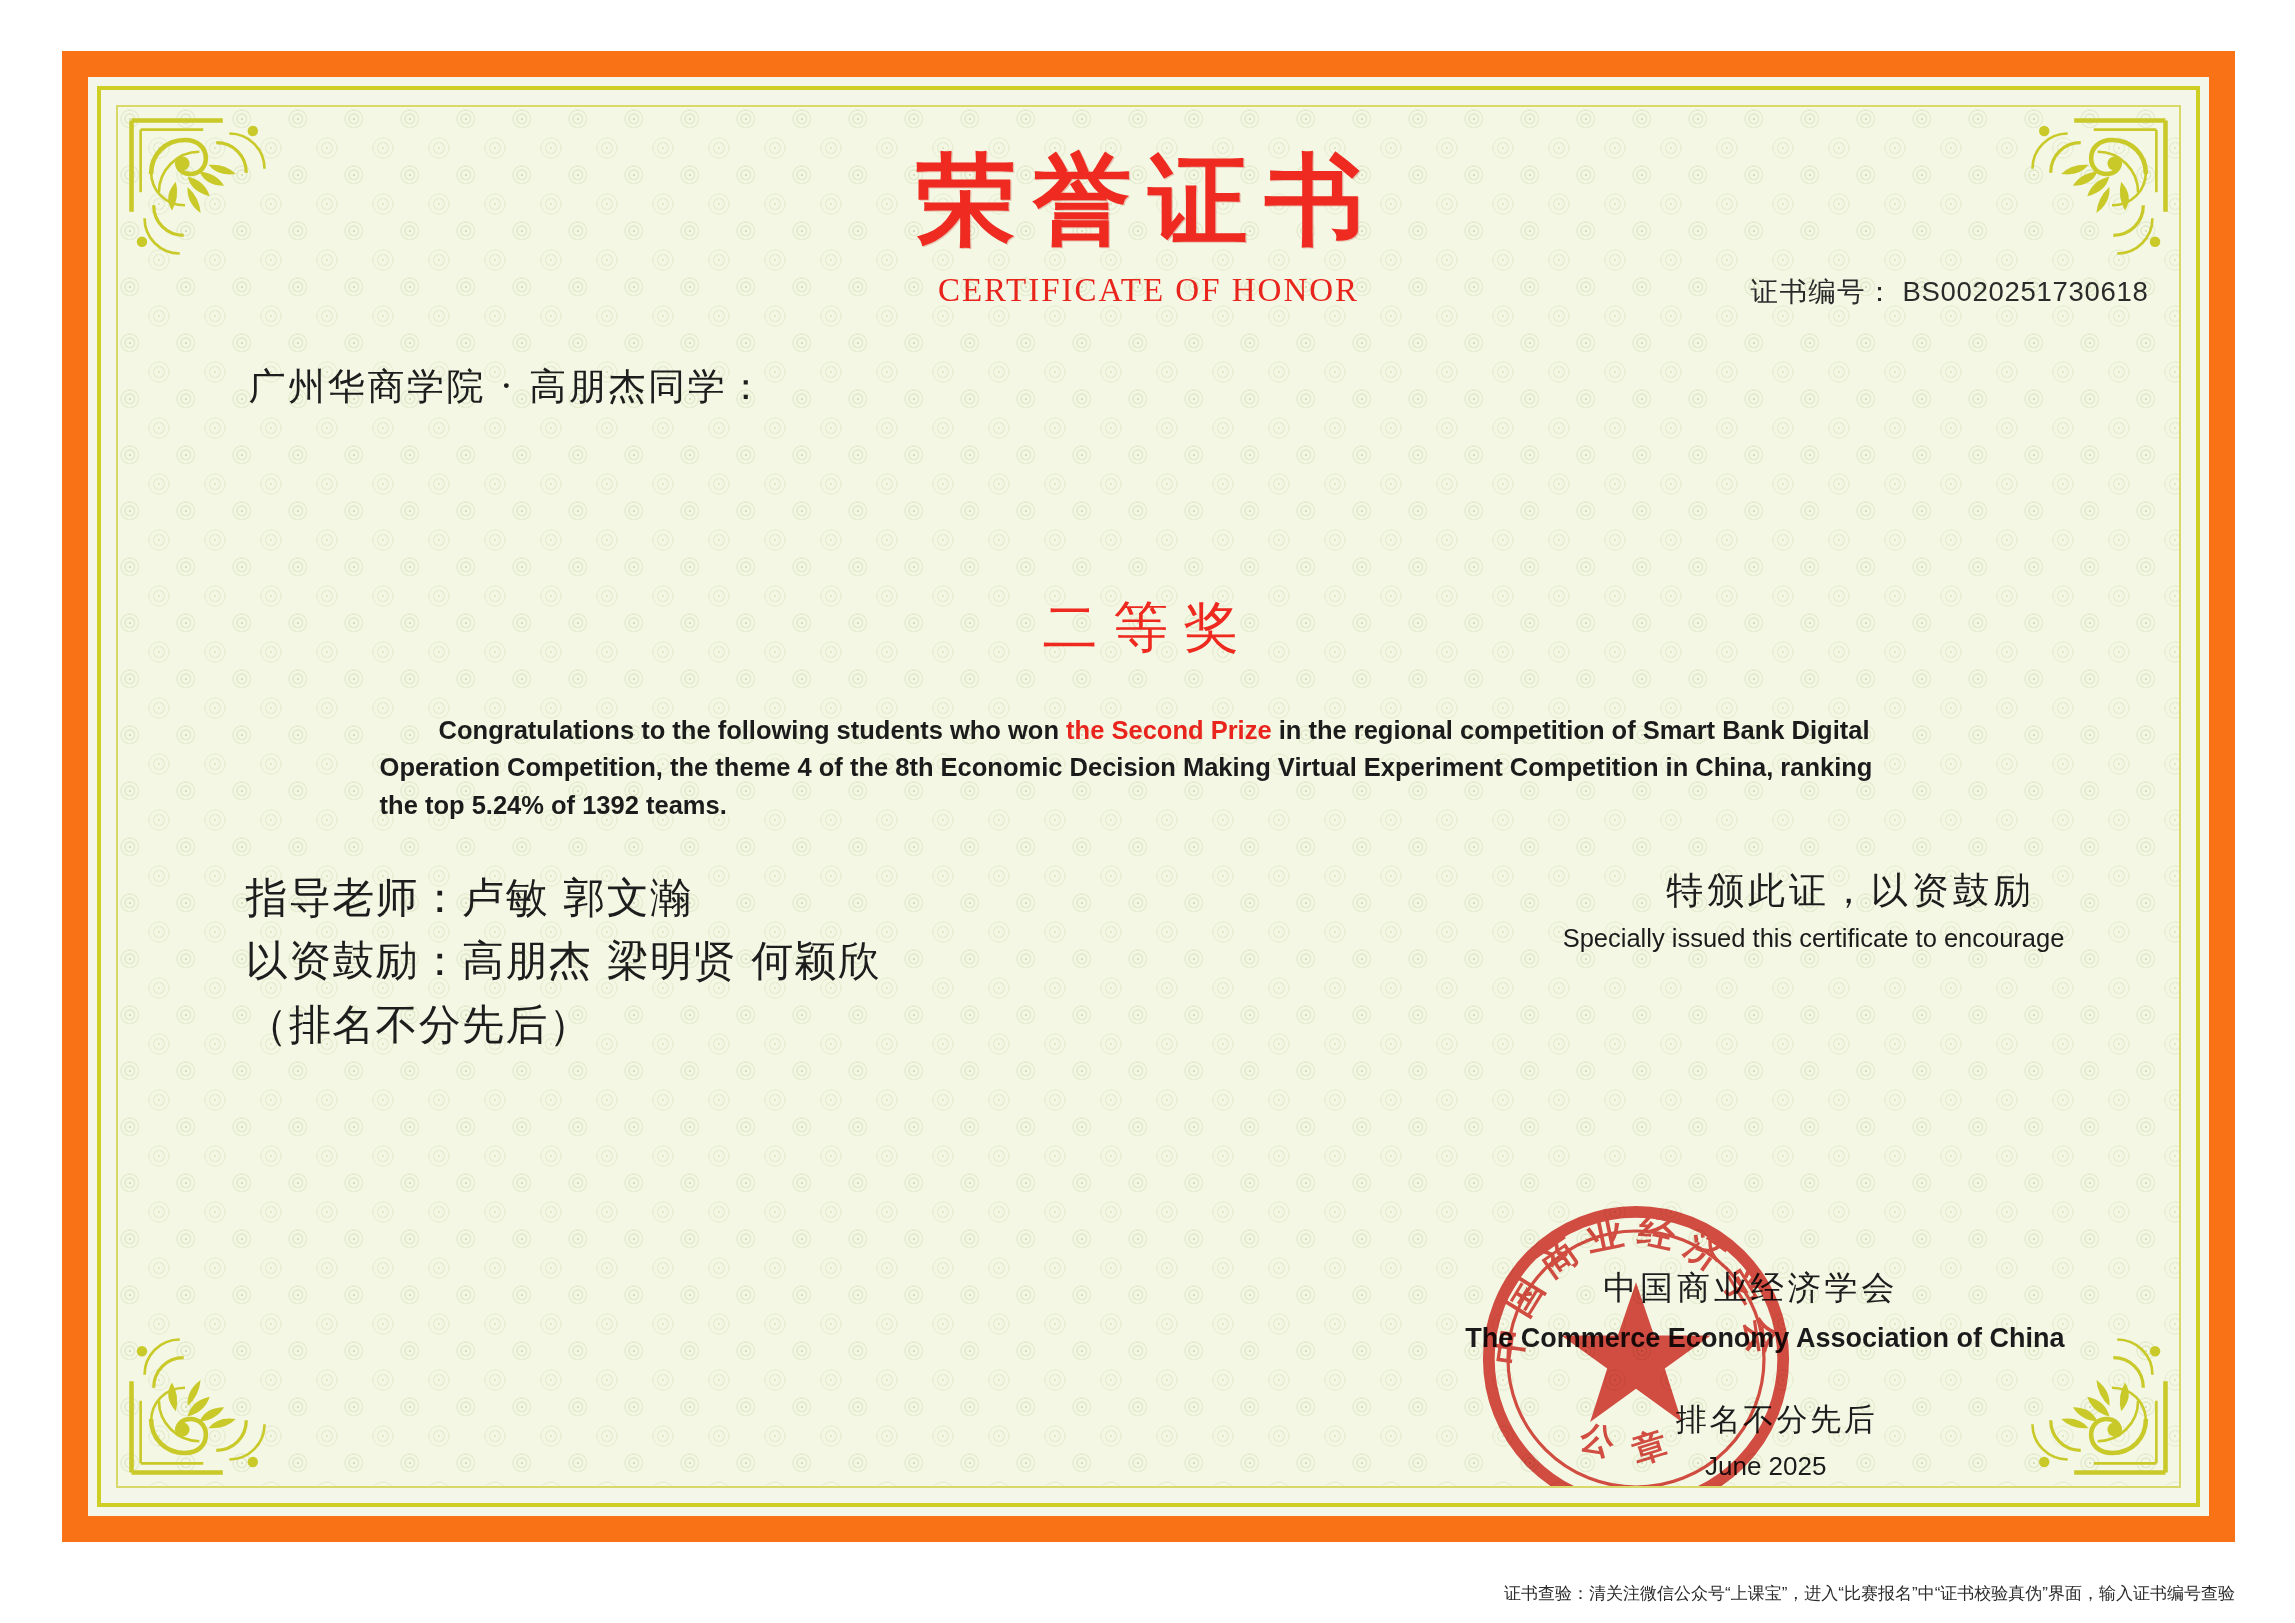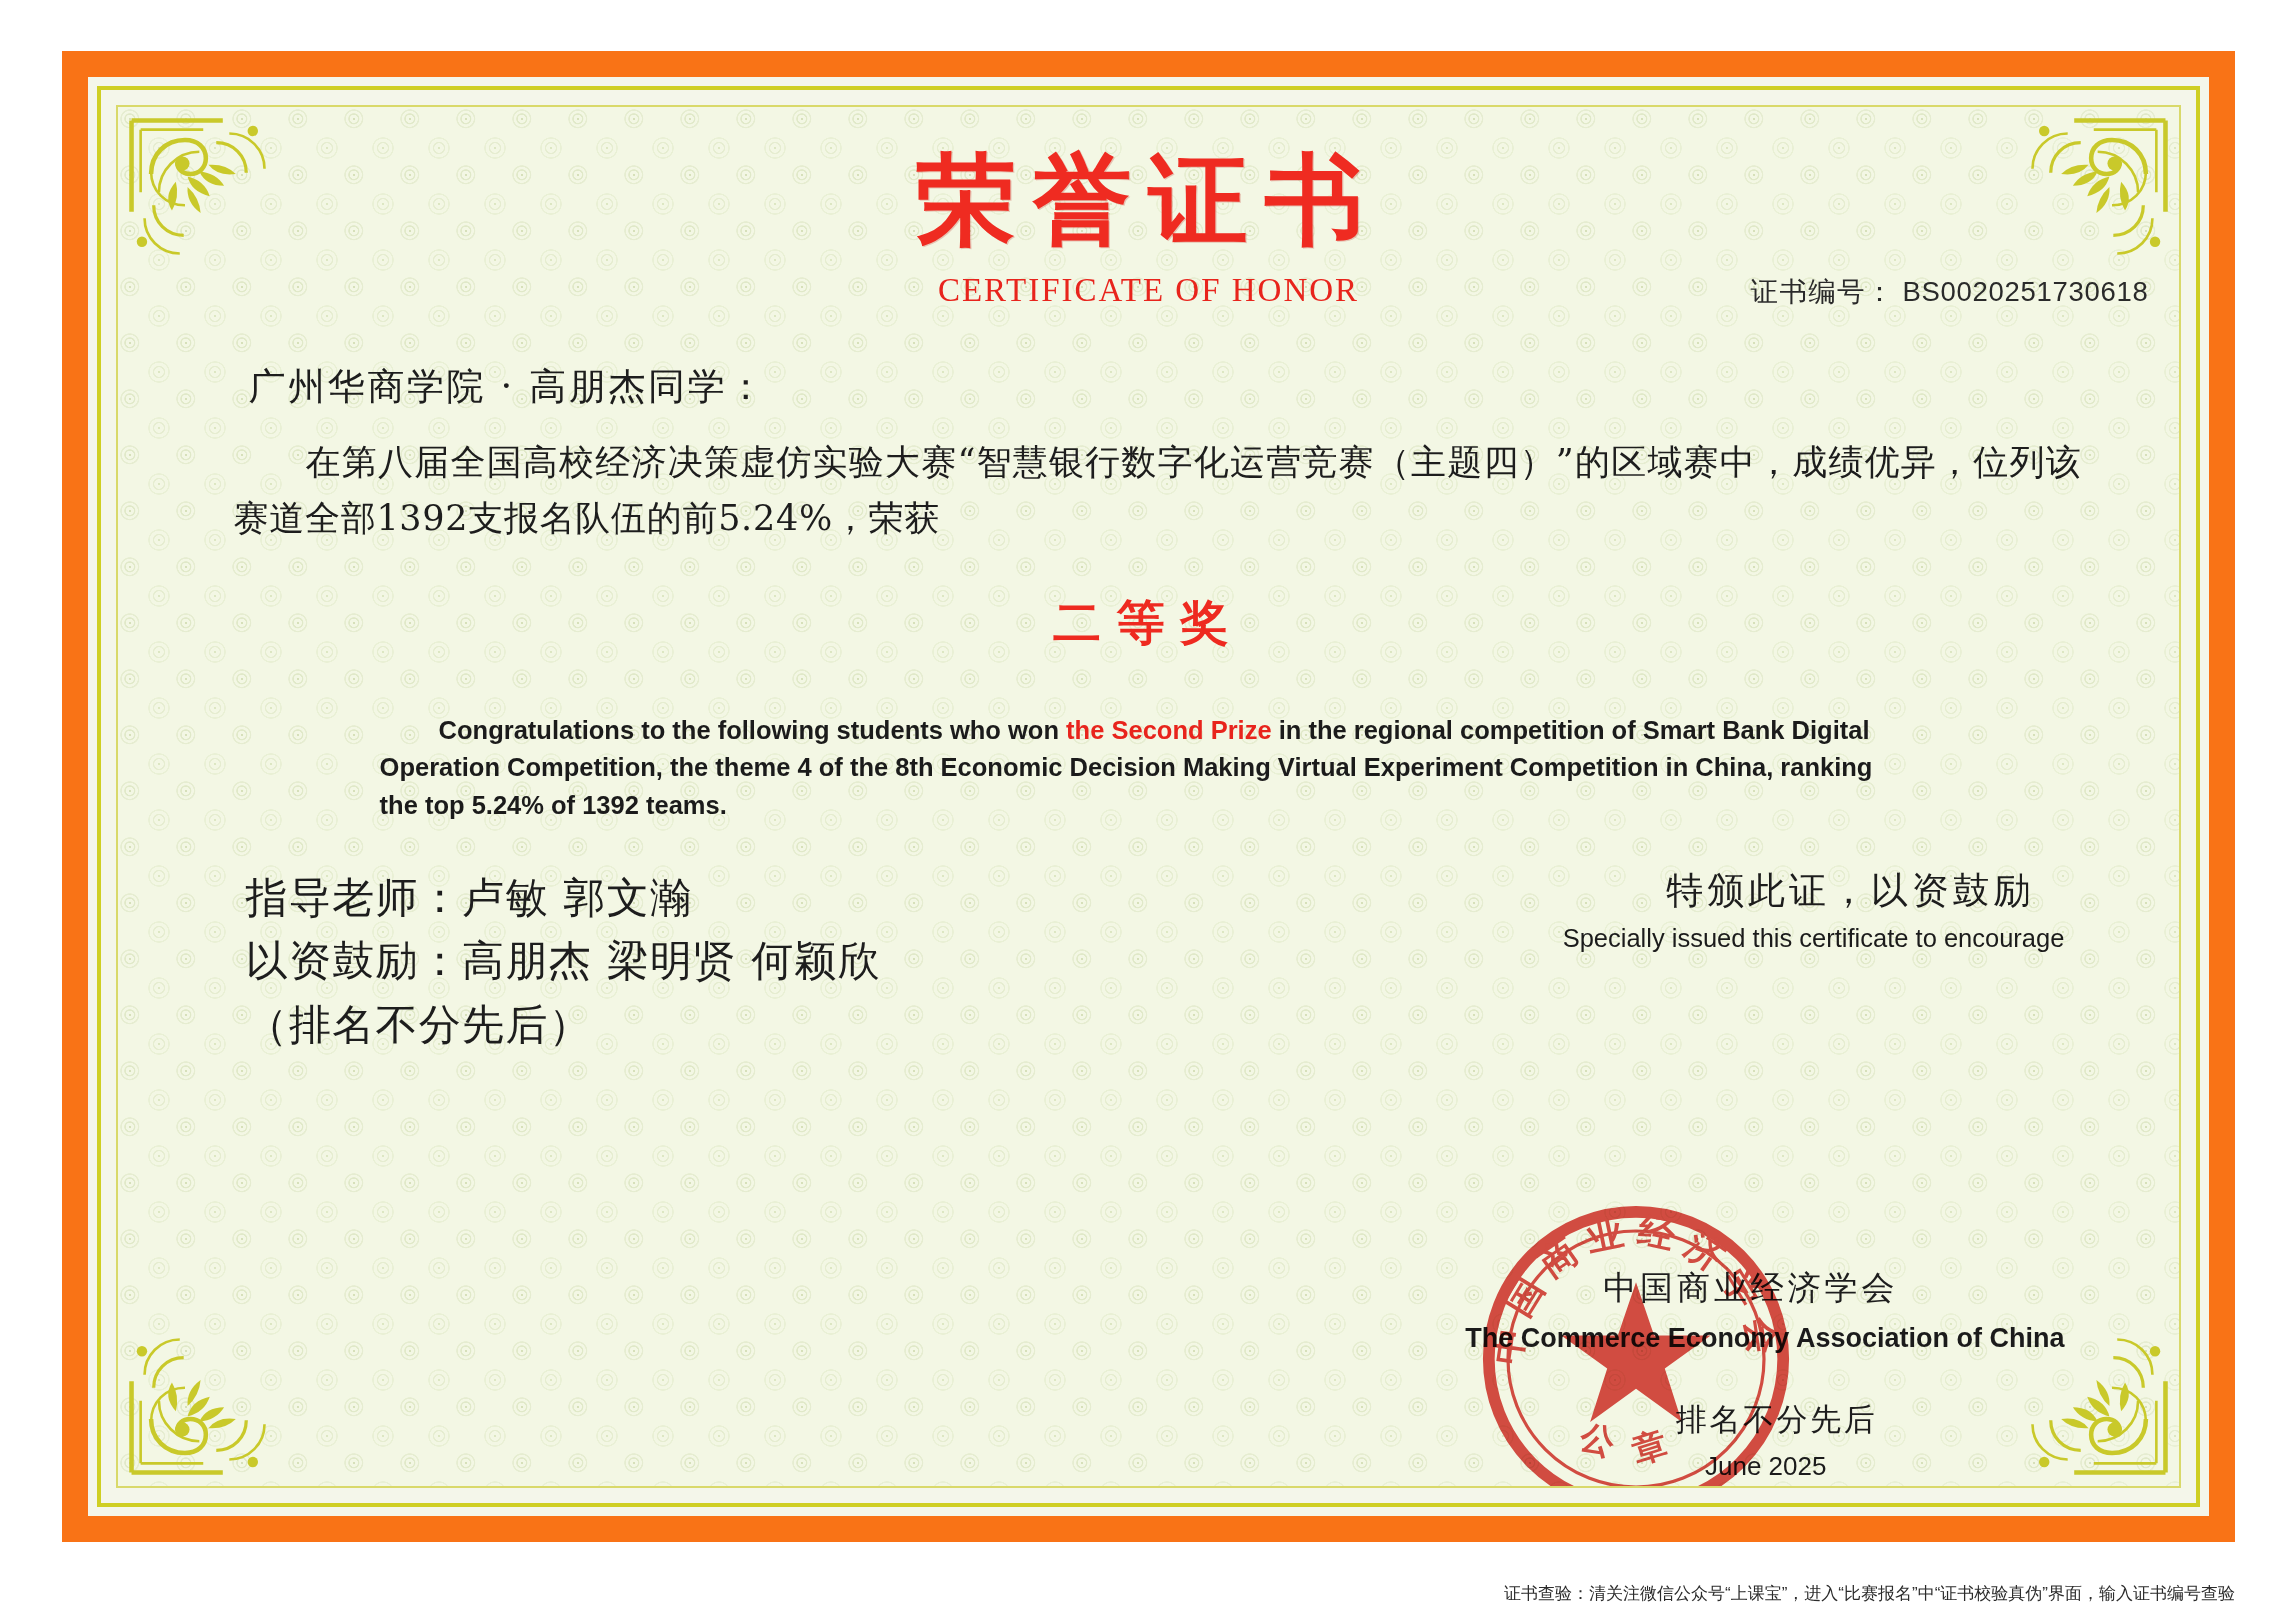--- a/index.html
+++ b/index.html
@@ -136,22 +136,22 @@
     letter-spacing: 0.7px;
     text-align: justify;
   }
 
   .award {
     position: absolute;
     top: 484px;
     left: 0; right: 0;
     text-align: center;
     font-family: "DejaVu Serif", serif;
-    font-weight: bold;
-    font-size: 48px;
+    font-weight: normal;
+    font-size: 55px;
     letter-spacing: 15.7px;
     color: #ee2a20;
   }
 
   .body-en {
     position: absolute;
     top: 605px;
     left: 262px;
     right: 262px;
     font-family: "Liberation Sans", sans-serif;
@@ -375,21 +375,20 @@
 
           <div class="title-cn">荣誉证书</div>
           <div class="title-en">CERTIFICATE OF HONOR</div>
 
           <div class="serial">
             <span class="label">证书编号：</span><span class="value">BS0020251730618</span>
           </div>
 
           <div class="salutation">广州华商学院 · 高朋杰同学：</div>
 
-          <div class="body-cn">在第八届全国高校经济决策虚仿实验大赛“智慧银行数字化运营竞赛（主题四）”的区域赛中，成绩优异，位列该赛道全部1392支报名队伍的前5.24%，荣获</div>
 
           <div class="award">二等奖</div>
 
           <div class="body-en">
             <span>Congratulations to the following students who won </span><span class="hl">the Second Prize</span><span> in the regional competition of Smart Bank Digital Operation Competition, the theme 4 of the 8th Economic Decision Making Virtual Experiment Competition in China, ranking the top 5.24% of 1392 teams.</span>
           </div>
 
           <div class="teachers">
             <div class="line1">指导老师：卢敏 郭文瀚</div>
             <div class="line2">以资鼓励：高朋杰 梁明贤 何颖欣</div>

